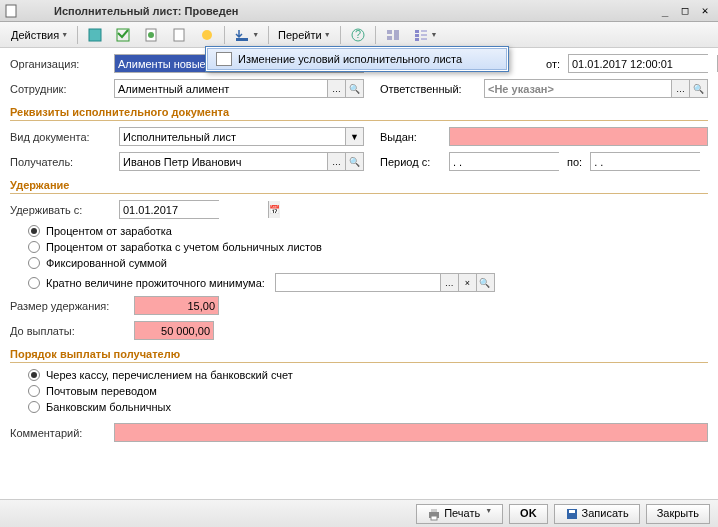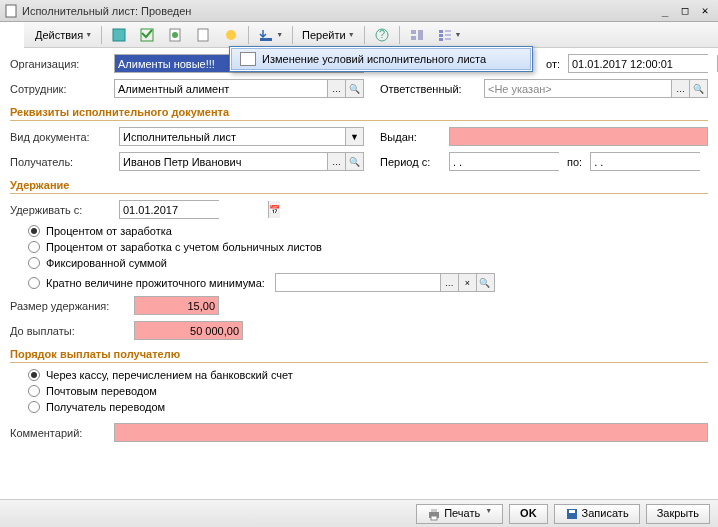--- a/index.html
+++ b/index.html
@@ -1,23 +1,23 @@
 <!DOCTYPE html>
 <html><head>
 <meta charset="utf-8">
 <style>
 * { box-sizing: border-box; margin: 0; padding: 0; font-family: Arial, sans-serif; font-size: 11px; }
 body { background: #ffffff; width: 718px; height: 527px; overflow: hidden; }
 
 .titlebar { height: 22px; background: linear-gradient(to bottom, #e8e8e8, #d8d8d8); border-bottom: 1px solid #aaa; display: flex; align-items: center; padding: 0 4px; }
 .titlebar-icon { width: 14px; height: 14px; margin-right: 4px; }
-.titlebar-text { font-weight: normal; color: #333; flex: 1; }
+.titlebar-text { font-weight: bold; color: #333; flex: 1; margin-left: 32px; }
 .titlebar-btn { width: 18px; height: 16px; display: flex; align-items: center; justify-content: center; font-family: monospace; cursor: pointer; margin-left: 2px; }
 
-.toolbar { height: 26px; background: linear-gradient(to bottom, #f8f8f8, #e8e8e8); border-bottom: 1px solid #ccc; display: flex; align-items: center; padding: 0 6px; gap: 2px; position: relative; margin-left: 24px; }
+.toolbar { height: 26px; background: linear-gradient(to bottom, #f8f8f8, #e8e8e8); border-bottom: 1px solid #ccc; display: flex; align-items: center; padding: 0 6px; gap: 2px; position: relative; }
 .toolbar-btn { height: 20px; padding: 0 4px; display: flex; align-items: center; cursor: pointer; border: 1px solid transparent; }
 .toolbar-sep { width: 1px; height: 18px; background: #bbb; margin: 0 2px; }
 .dropdown-arrow { font-size: 7px; margin-left: 2px; color: #555; }
 
 .dropdown-menu { position: absolute; top: 24px; left: 205px; background: #fff; border: 1px solid #4a7ebb; box-shadow: 2px 2px 5px rgba(0,0,0,0.3); z-index: 100; padding: 1px;}
 .dropdown-item { display: flex; align-items: center; padding: 3px 8px; background: linear-gradient(to bottom, #e8f0fc, #d0e0f8); border: 1px solid #9bb8e0; min-width: 300px; cursor: pointer; }
 .dropdown-item-icon { width: 16px; height: 14px; background: #fff; border: 1px solid #888; margin-right: 6px; }
 .dropdown-item-text { color: #000; }
 
 .form { padding: 6px 10px; }
@@ -159,21 +159,21 @@
 
   <div class="row">
     <span class="label">Сотрудник:</span>
     <div class="combo" style="width:250px">
       <input value="Алиментный алимент" style="">
       <div class="combo-btn">…</div>
       <div class="combo-btn">🔍</div>
     </div>
     <span style="margin-left:12px;width:100px">Ответственный:</span>
     <div class="combo" style="flex:1">
-      <input class="ph" style="color: rgb(136, 136, 136);" value="&lt;Не указан&gt;">
+      <input class="ph" style="color: rgb(136, 136, 136); font-weight: bold;" value="&lt;Не указан&gt;">
       <div class="combo-btn">…</div>
       <div class="combo-btn">🔍</div>
     </div>
   </div>
 
   <div class="section-title">Реквизиты исполнительного документа</div>
 
   <div class="row">
     <span class="label-wide">Вид документа:</span>
     <div class="combo" style="width:245px">
@@ -235,36 +235,36 @@
       <div class="combo-btn">🔍</div>
     </div>
   </div>
 
   <div class="row">
     <span class="label-wide" style="width:120px">Размер удержания:</span>
     <input class="input num-input" style="width: 85px;" value="15,00">
   </div>
   <div class="row">
     <span class="label-wide" style="width:120px">До выплаты:</span>
-    <input class="input num-input" style="width: 109px;" value="50 000,00">
+    <input class="input num-input" style="width: 80px;" value="50 000,00">
   </div>
 
   <div class="section-title">Порядок выплаты получателю</div>
 
   <div class="radio-row">
     <div class="radio checked"></div>
     <span>Через кассу, перечислением на банковский счет</span>
   </div>
   <div class="radio-row">
     <div class="radio"></div>
     <span>Почтовым переводом</span>
   </div>
   <div class="radio-row">
     <div class="radio"></div>
-    <span>Получатель переводом</span>
+    <span>Банковским больничных</span>
   </div>
 
   <div class="row" style="margin-top:10px">
     <span class="label">Комментарий:</span>
     <input class="input" style="flex: 1 1 0%;" value="">
   </div>
 </div>
 
 <div class="footer">
   <div class="footer-btn">

